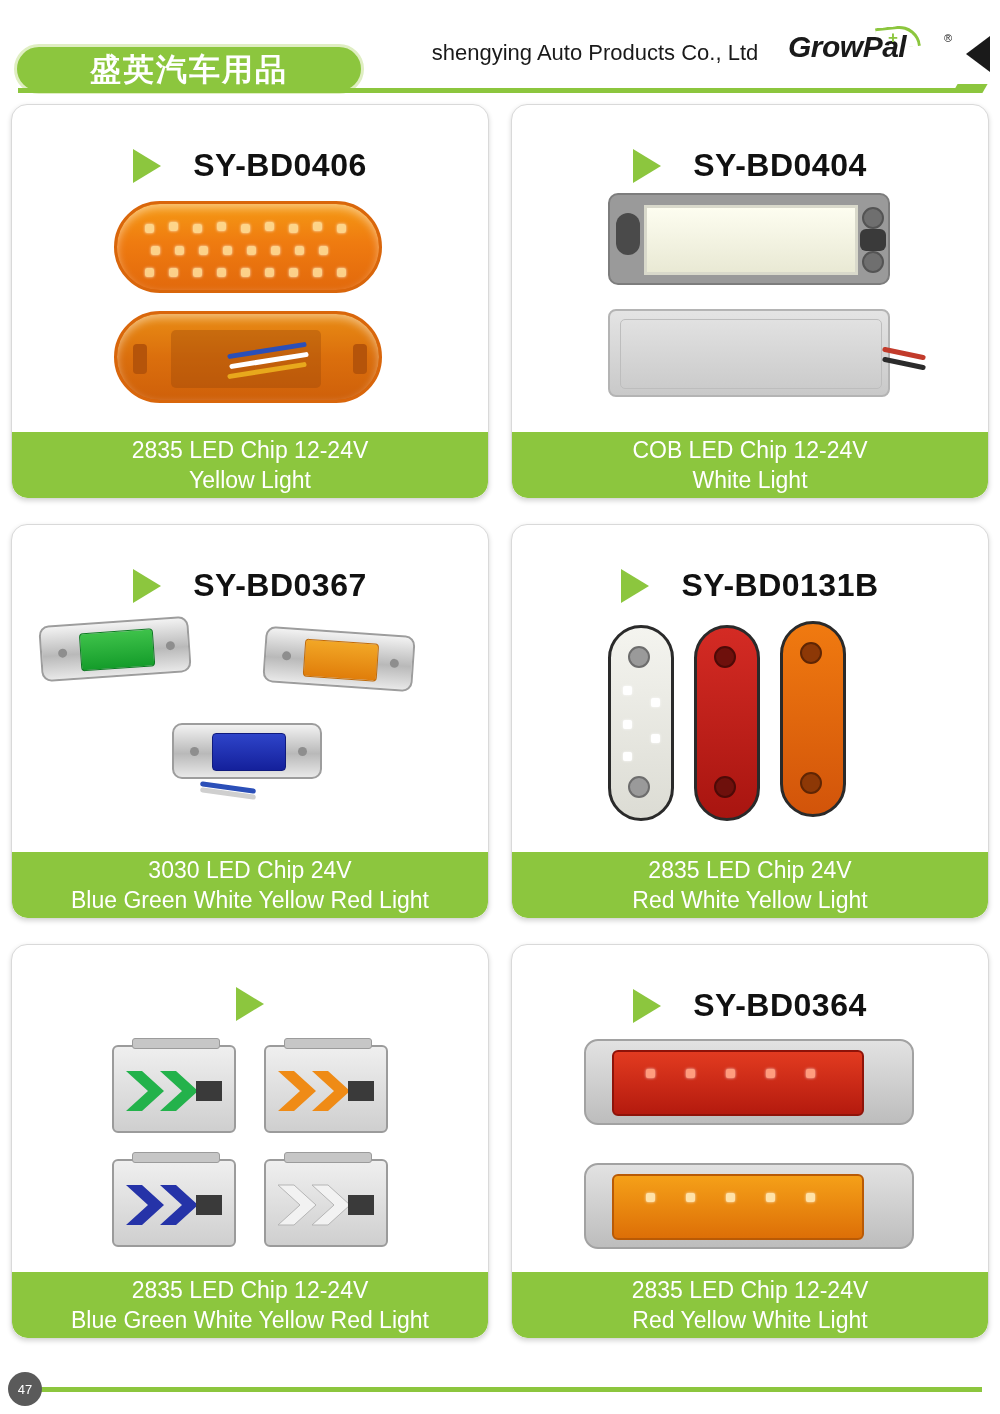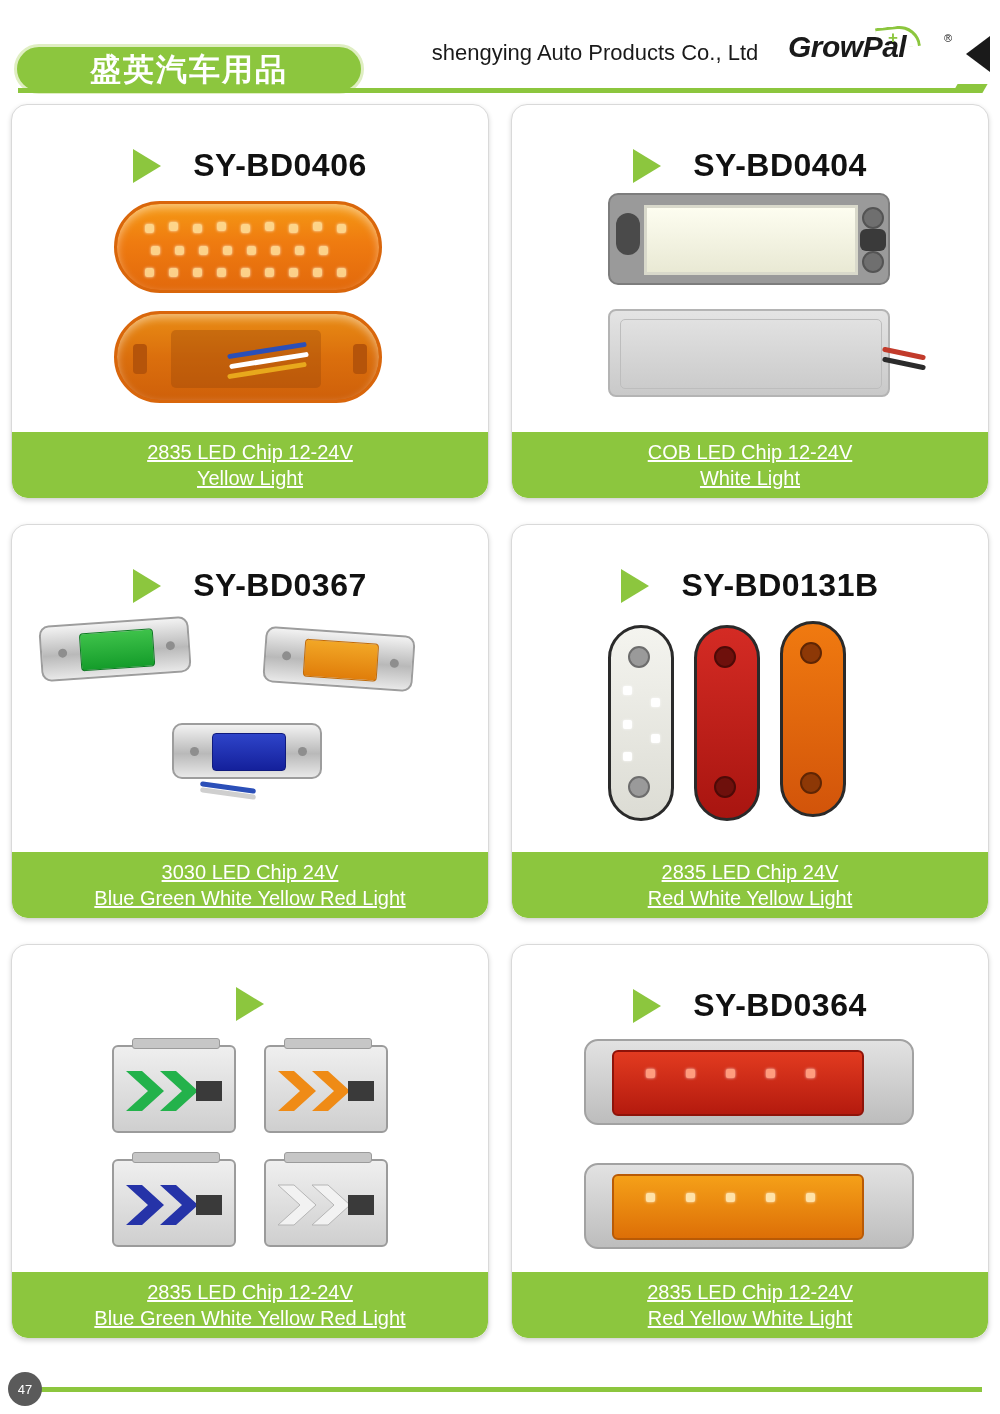--- a/index.html
+++ b/index.html
@@ -167,24 +167,23 @@
     background: #8cc63e;
     border-radius: 0 0 16px 16px;
     color: #ffffff;
     display: flex;
     flex-direction: column;
     align-items: center;
     justify-content: center;
     gap: 3px;
   }
   .footer-line {
-    font-size: 20px;
+    font-size: 23px;
     line-height: 1.15;
     white-space: nowrap;
-    text-decoration: underline;
   }
 
   
   .footer-rule {
     position: absolute;
     left: 18px; bottom: 22px;
     width: 964px; height: 5px;
     background: #8cc63e;
   }
   .page-badge {

